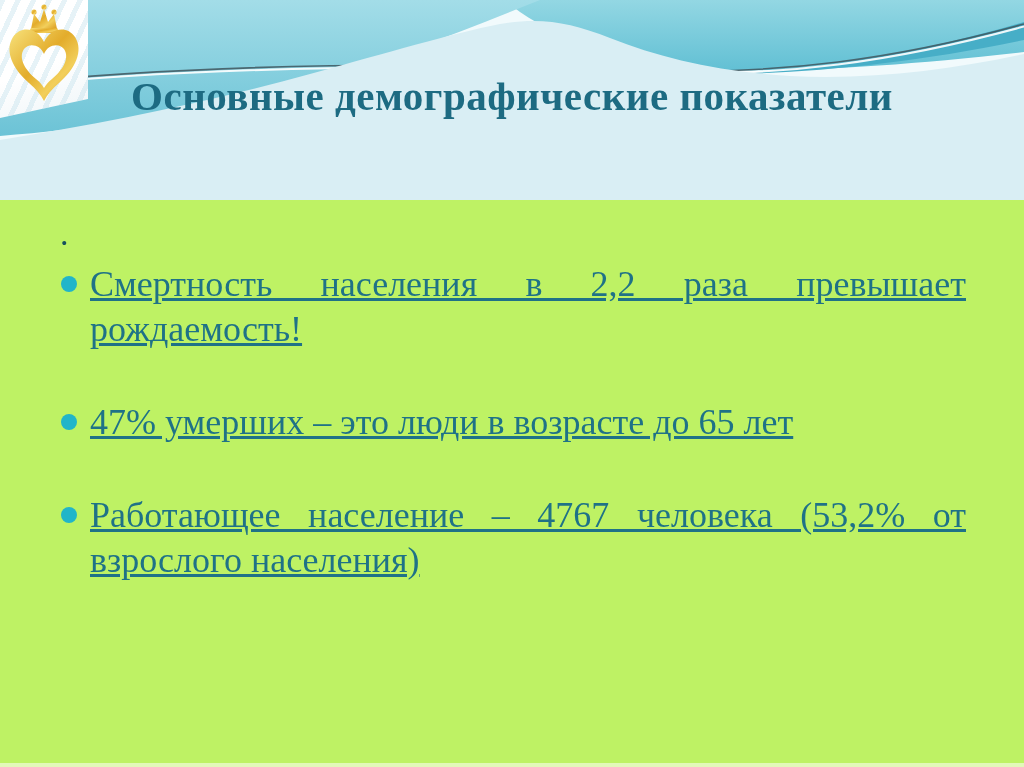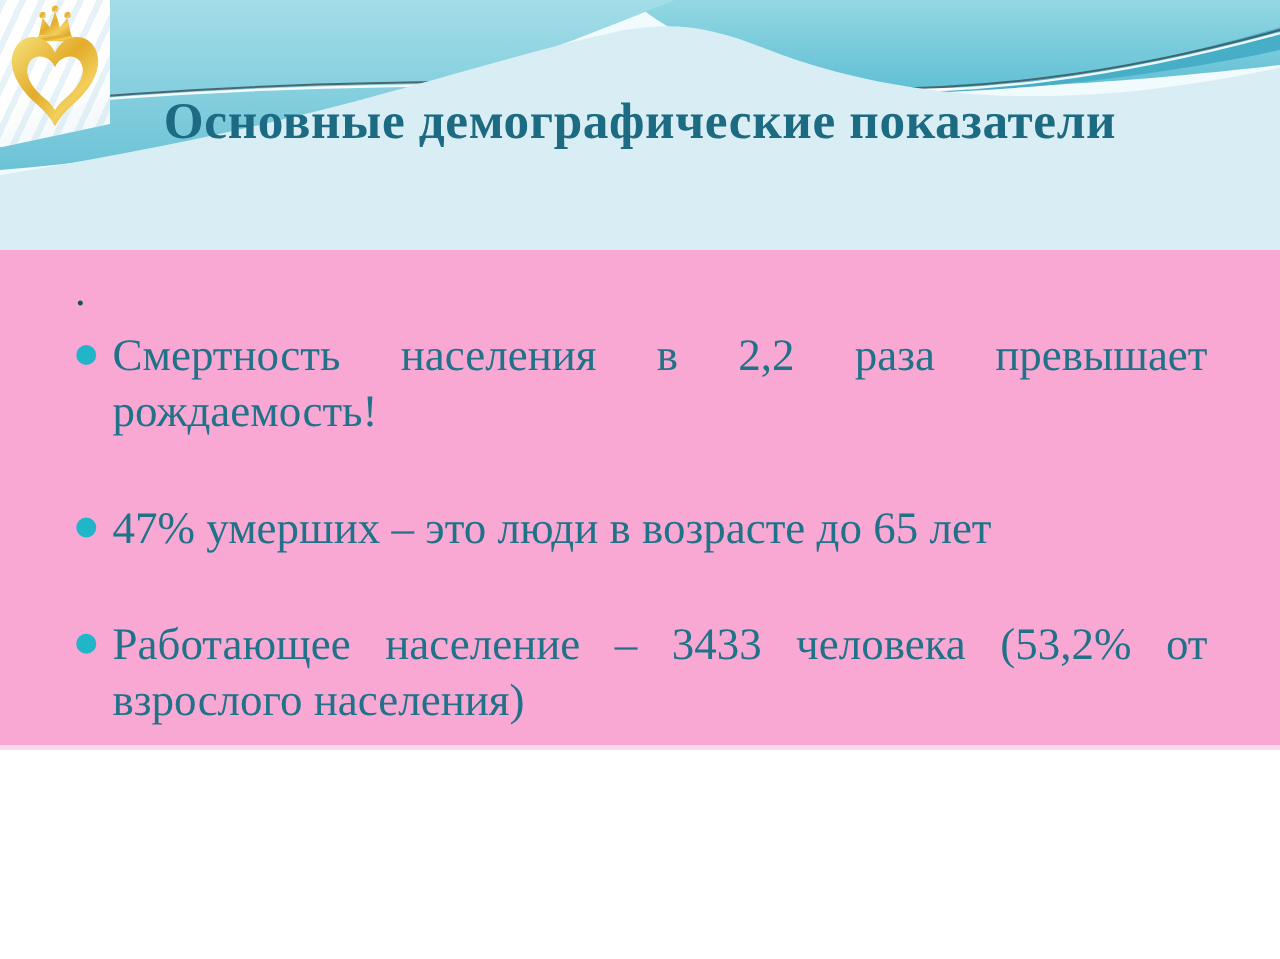--- a/index.html
+++ b/index.html
@@ -1,22 +1,22 @@
 <!DOCTYPE html>
 <html><head>
 <meta charset="utf-8">
 <style>
   html, body { margin: 0; padding: 0; }
   body {
     width: 1024px; height: 767px; overflow: hidden;
     font-family: "Liberation Serif", "DejaVu Serif", serif;
   }
   .slide {
-    position: relative; width: 1024px; height: 600px;
-    background: #f9a8d4; overflow: hidden;
+    position: relative; width: 1024px; height: 767px;
+    background: #bef264; overflow: hidden;
   }
 
   
   .header-waves {
     position: absolute; top: 0; left: 0; width: 1024px; height: 200px;
     display: block;
   }
 
   
   .logo-box {
@@ -56,20 +56,21 @@
   }
   ul.bullets {
     list-style: none; margin: 0; padding: 0;
   }
   ul.bullets li {
     position: relative;
     padding-left: 40px;
     margin: 0 0 48px 0;
     text-align: justify;
     text-align-last: left;
+    text-decoration: underline;
   }
   ul.bullets li .marker {
     position: absolute; left: 11px; top: 14px;
     width: 16px; height: 16px; border-radius: 50%;
     background: #21b5c9;
   }
 
   
   .bottom-edge {
     position: absolute; left: 0; right: 0; bottom: 0; height: 4px;
@@ -141,19 +142,19 @@
       <li>
         <span class="marker"></span>
         <span>Смертность населения в 2,2 раза превышает рождаемость!</span>
       </li>
       <li>
         <span class="marker"></span>
         <span>47% умерших – это люди в возрасте до 65 лет</span>
       </li>
       <li>
         <span class="marker"></span>
-        <span>Работающее население – 3433 человека (53,2% от взрослого населения)</span>
+        <span>Работающее население – 4767 человека (53,2% от взрослого населения)</span>
       </li>
     </ul>
   </div>
 
   <div class="bottom-edge"></div>
 </div>
 
 </body></html>

